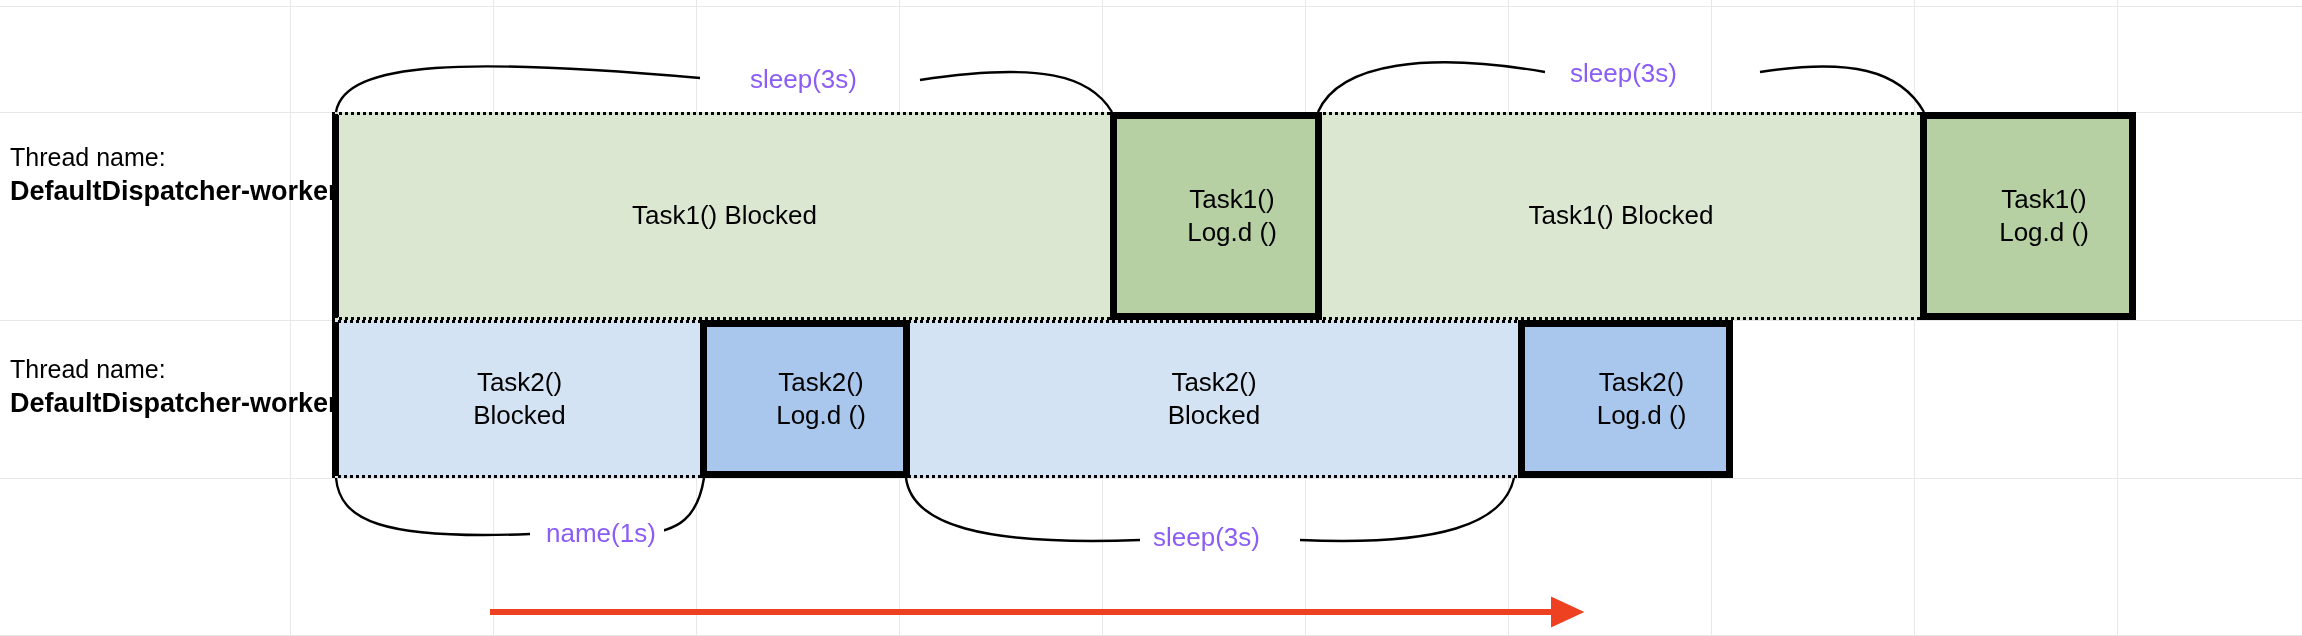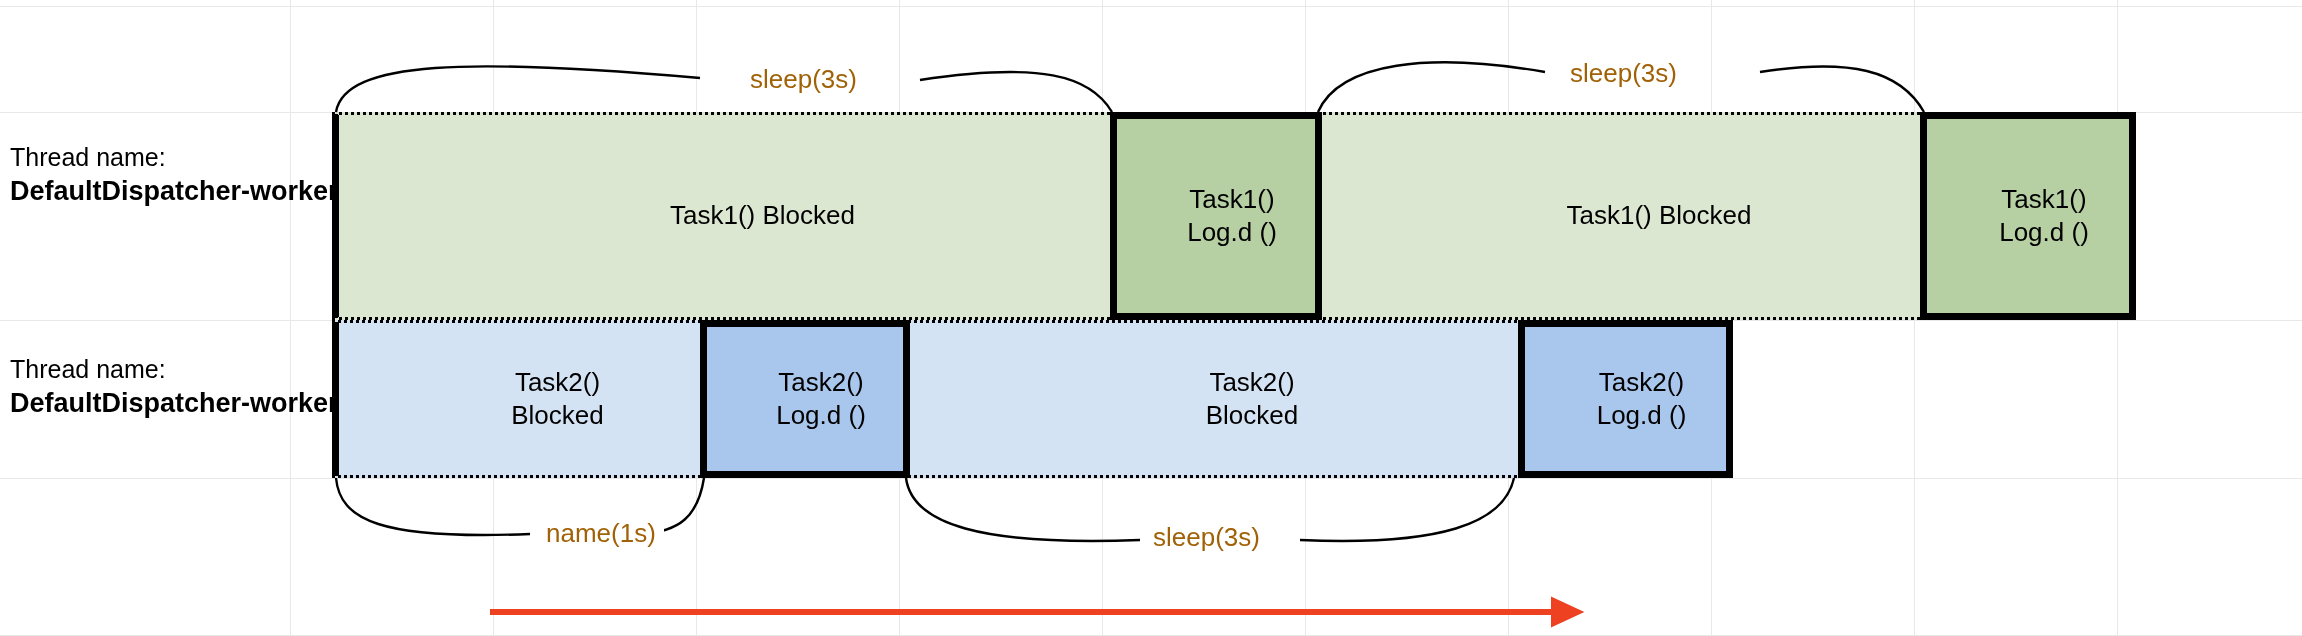--- a/index.html
+++ b/index.html
@@ -43,29 +43,29 @@
     border:7px solid #000;
     display:flex;align-items:center;justify-content:center;
     text-align:center;font-size:26px;color:#000;line-height:1.28;padding-left:32px;
   }
   .block-green{background:#b6d0a3;}
   .block-blue{background:#a9c6ec;}
 
   
   .band-text{
     position:absolute;text-align:center;font-size:26px;color:#000;
-    line-height:1.28;display:flex;align-items:center;justify-content:center;padding-left:38px;
+    line-height:1.28;display:flex;align-items:center;justify-content:center;
   }
 
   
   .arcs{position:absolute;left:0;top:0;width:2302px;height:636px;overflow:visible;}
   .arcs path{fill:none;stroke:#000;stroke-width:2.4;}
 
   .sleep-label{
-    position:absolute;font-size:26px;color:#a16207;background:#fff;
+    position:absolute;font-size:26px;color:#8b5cf6;background:#fff;
     padding:0 8px;white-space:nowrap;
   }
 
   
   .redarrow{position:absolute;left:0;top:0;width:2302px;height:636px;overflow:visible;}
 </style>
 </head>
 <body>
 
 <div id="stage">

